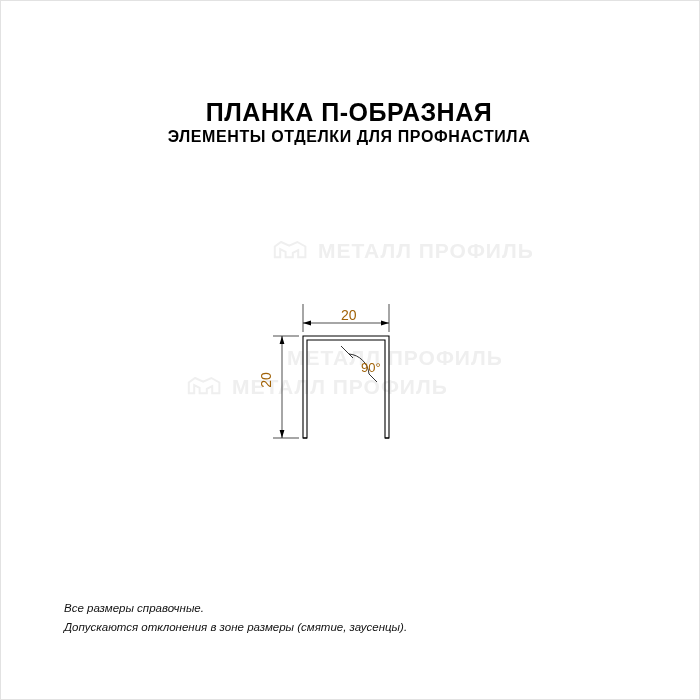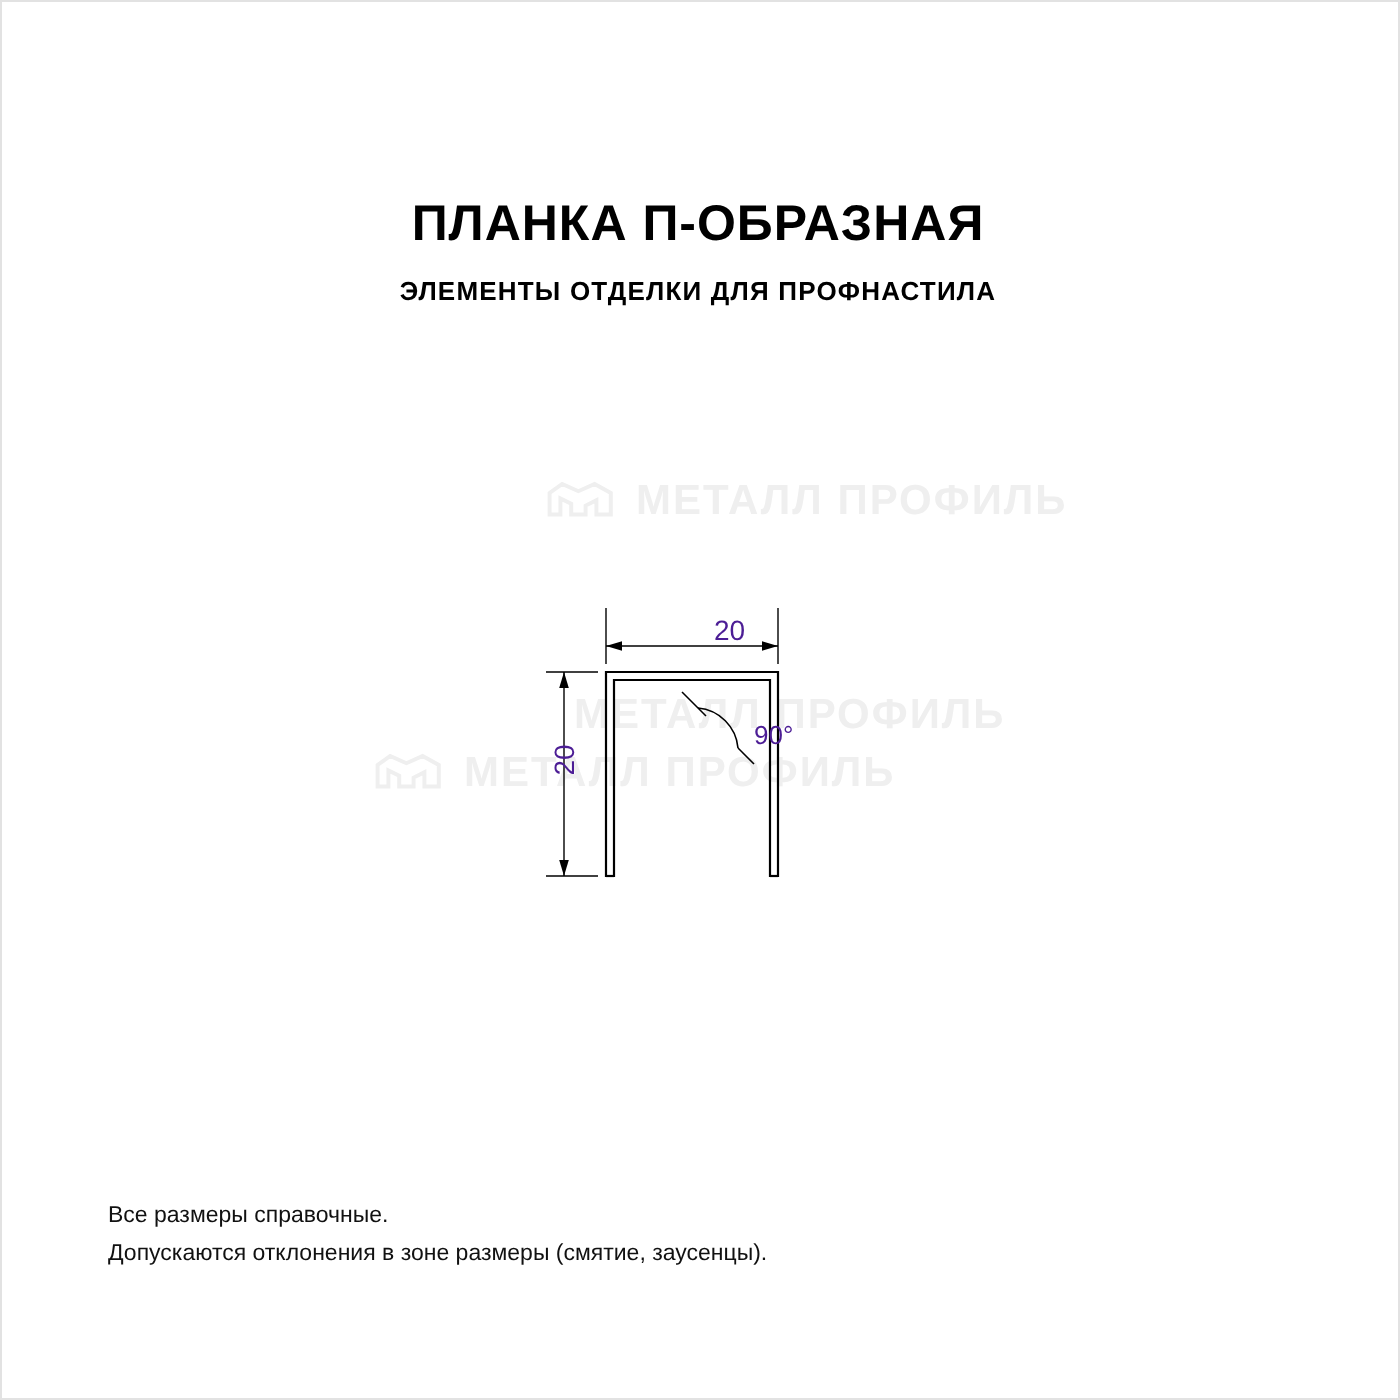--- a/index.html
+++ b/index.html
@@ -32,22 +32,22 @@
     text-align: center;
   }
   .title-line {
     font-size: 25px;
     font-weight: bold;
     letter-spacing: 0.5px;
     line-height: 30px;
     color: #000;
   }
   .subtitle {
-    margin-top: 11px;
-    font-size: 13px;
+    margin-top: 1px;
+    font-size: 16px;
     font-weight: bold;
     letter-spacing: 0.6px;
     color: #000;
   }
   .watermarks {
     position: absolute;
     left: 0;
     top: 0;
     width: 700px;
     height: 700px;
@@ -77,31 +77,31 @@
 
   .drawing {
     position: absolute;
     left: 0;
     top: 0;
     width: 700px;
     height: 700px;
   }
   .notes {
     position: absolute;
-    left: 53px;
+    left: 63px;
     top: 598px;
     font-size: 11.5px;
     line-height: 19px;
     color: #111;
+    font-style: italic;
   }
   .dim-label {
     position: absolute;
     font-size: 14px;
-    color: #4c1d95;
-    margin-left: 16px;
+    color: #a16207;
   }
   .dim-20-top { left: 340px; top: 306px; }
   .dim-20-left {
     left: 257px;
     top: 371px;
     transform: rotate(-90deg);
     transform-origin: center center;
   }
   .angle-label { left: 360px; top: 359px; font-size: 13px; }
 </style>

